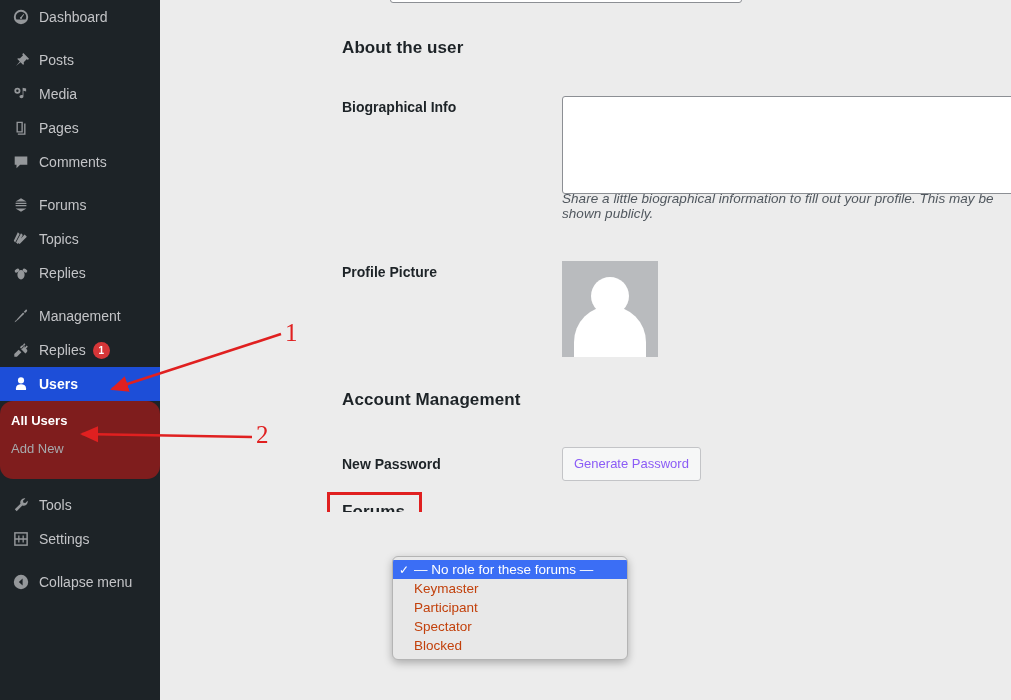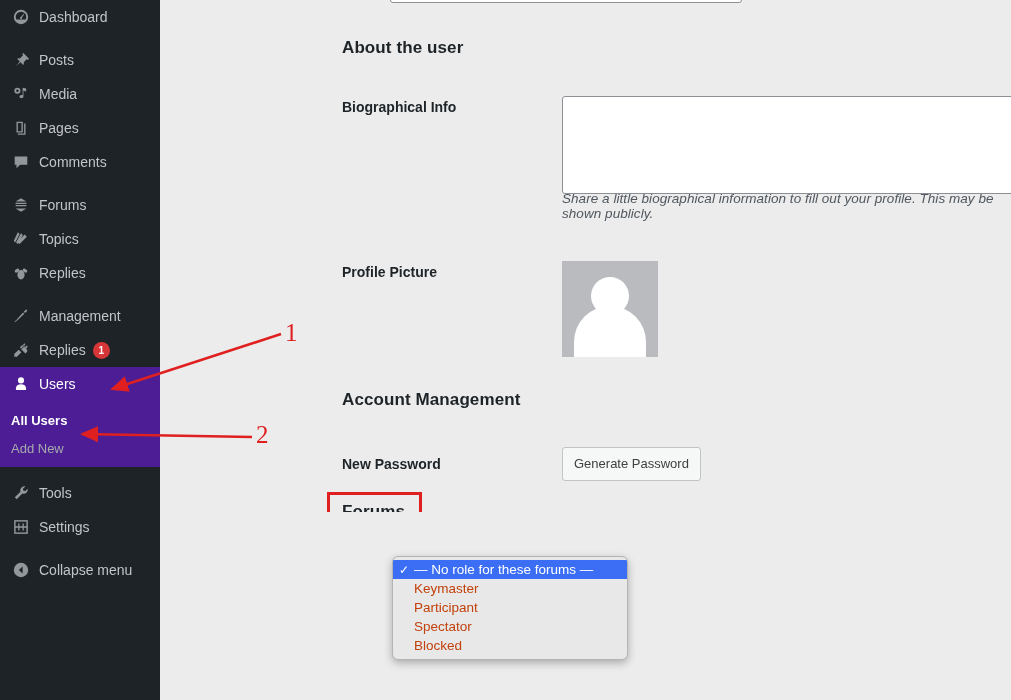--- a/index.html
+++ b/index.html
@@ -25,37 +25,37 @@
   }
   .menu-item .ico {
     width: 20px; height: 20px; flex: 0 0 20px;
     margin-right: 8px; display: flex;
     align-items: center; justify-content: center;
     opacity: .72;
   }
   .menu-item .ico svg { display: block; }
   .menu-item .lbl { line-height: 1; white-space: nowrap; }
   .menu-item.active {
-    background: #4c1d95; color: #fff; font-weight: 400; align-items: center;
+    background: #1d4ed8; color: #fff; font-weight: 700; align-items: center;
   }
   .menu-item.active .ico { opacity: 1; }
   .menu-item.active::after {
     content: ""; position: absolute; right: -8px; top: 50%;
     transform: translateY(-50%);
     border: 8px solid transparent; border-right-color: #ececec;
     width: 0; height: 0;
   }
   .menu-gap { height: 9px; }
   .badge {
     display: inline-flex; align-items: center; justify-content: center;
     min-width: 17px; height: 17px; margin-left: 7px; padding: 0 4px;
     background: #d63638; color: #fff;
     border-radius: 9px; font-size: 10px; font-weight: 600;
   }
-  .submenu { background: #4c1d95; padding: 6px 0 4px 0; }
+  .submenu { background: #7f1d1d; padding: 6px 0 16px 0; border-radius: 13px; }
   .submenu-item {
     padding: 5px 0 5px 11px; font-size: 13px;
     color: #a7aaad; cursor: pointer; line-height: 1.4;
   }
   .submenu-item.current { color: #fff; font-weight: 700; }
 
   
   .main {
     flex: 1; position: relative; background: #ececec;
     padding: 0 0 16px 22px; overflow: hidden;
@@ -95,21 +95,21 @@
     left: 50%; transform: translateX(-50%); top: 16px;
   }
   .avatar .body {
     position: absolute; width: 72px; height: 56px;
     background: #fff; border-radius: 36px 36px 0 0;
     left: 50%; transform: translateX(-50%); bottom: -5px;
   }
   .btn-secondary {
     display: inline-block;
     background: #f6f7f7; border: 1px solid #c3c4c7;
-    color: #404040; font-size: 13px;
+    color: #8b5cf6; font-size: 13px;
     padding: 6px 11px; border-radius: 3px; cursor: pointer;
     font-family: inherit; line-height: 1.5;
   }
   .btn-primary {
     display: inline-block;
     background: #2271b1; border: 1px solid #2271b1;
     color: #fff; font-size: 13.5px; font-weight: 400;
     padding: 7px 14px; border-radius: 3px; cursor: pointer;
     font-family: inherit; line-height: 1.3;
   }

